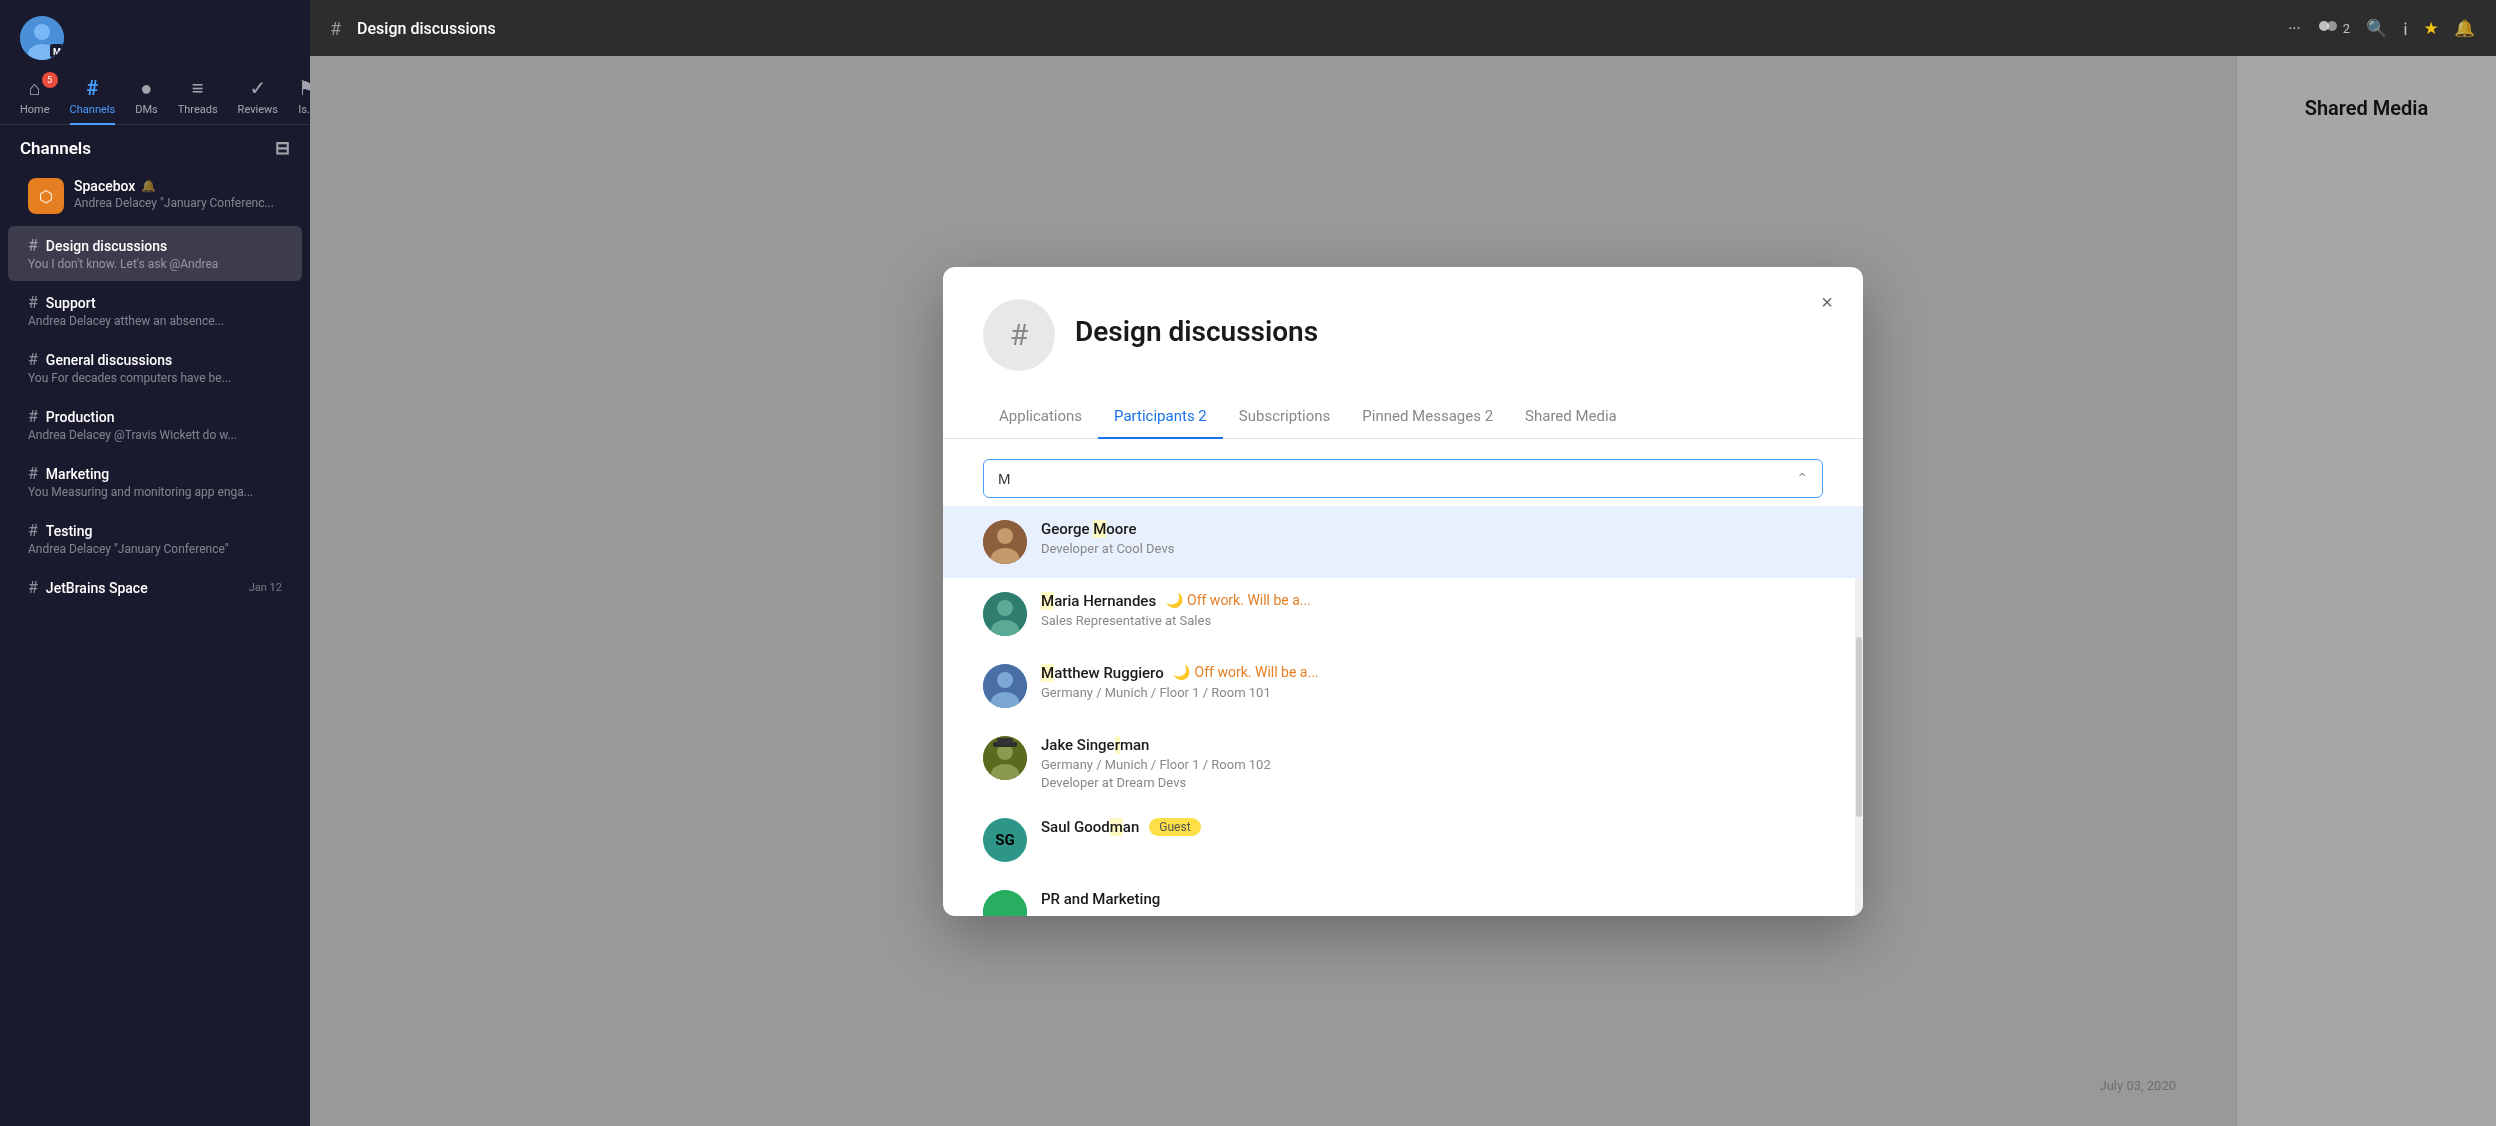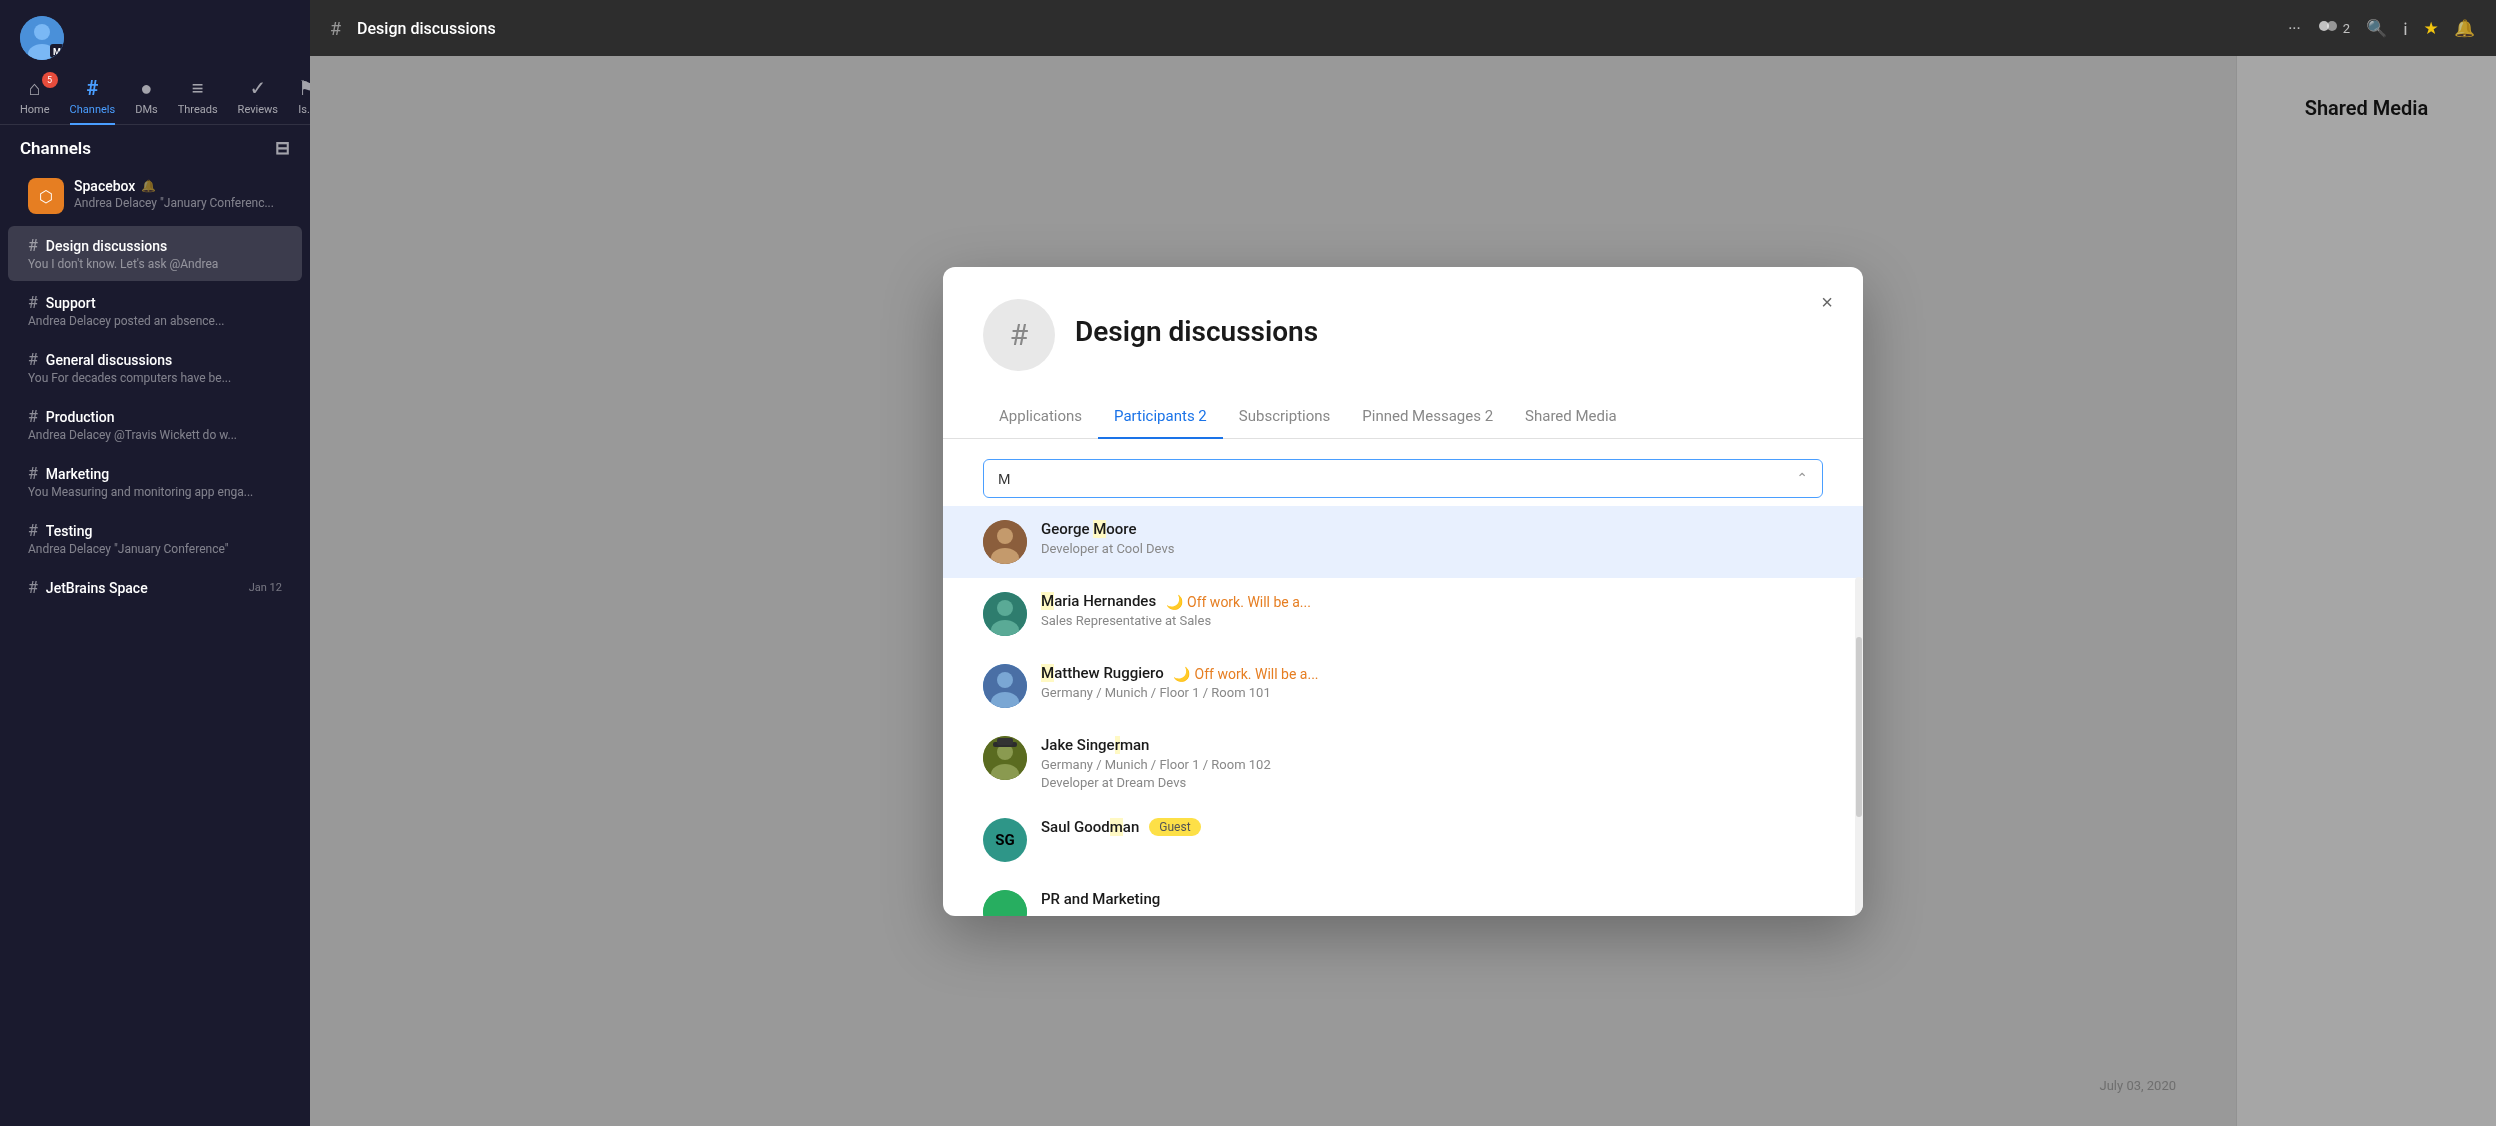--- a/index.html
+++ b/index.html
@@ -335,21 +335,21 @@
       display: flex; align-items: center; justify-content: center;
       font-size: 16px;
       font-weight: 700;
       color: #000000;
     }
 
     .participant-info { flex: 1; }
 
     .participant-name-row {
       display: flex;
-      align-items: flex-end;
+      align-items: flex-start;
       gap: 10px;
       flex-wrap: wrap;
     }
 
     .participant-name {
       font-size: 15px;
       font-weight: 500;
       color: #1a1a1a;
     }
 
@@ -476,21 +476,21 @@
           <span class="channel-name">Design discussions</span>
         </div>
         <div class="channel-preview">You I don't know. Let's ask @Andrea</div>
       </div>
 
       <div class="channel-item">
         <div class="channel-item-top">
           <span class="channel-hash">#</span>
           <span class="channel-name">Support</span>
         </div>
-        <div class="channel-preview">Andrea Delacey posted an absence...</div>
+        <div class="channel-preview">Andrea Delacey atthew an absence...</div>
       </div>
 
       <div class="channel-item">
         <div class="channel-item-top">
           <span class="channel-hash">#</span>
           <span class="channel-name">General discussions</span>
         </div>
         <div class="channel-preview">You For decades computers have be...</div>
       </div>
 

